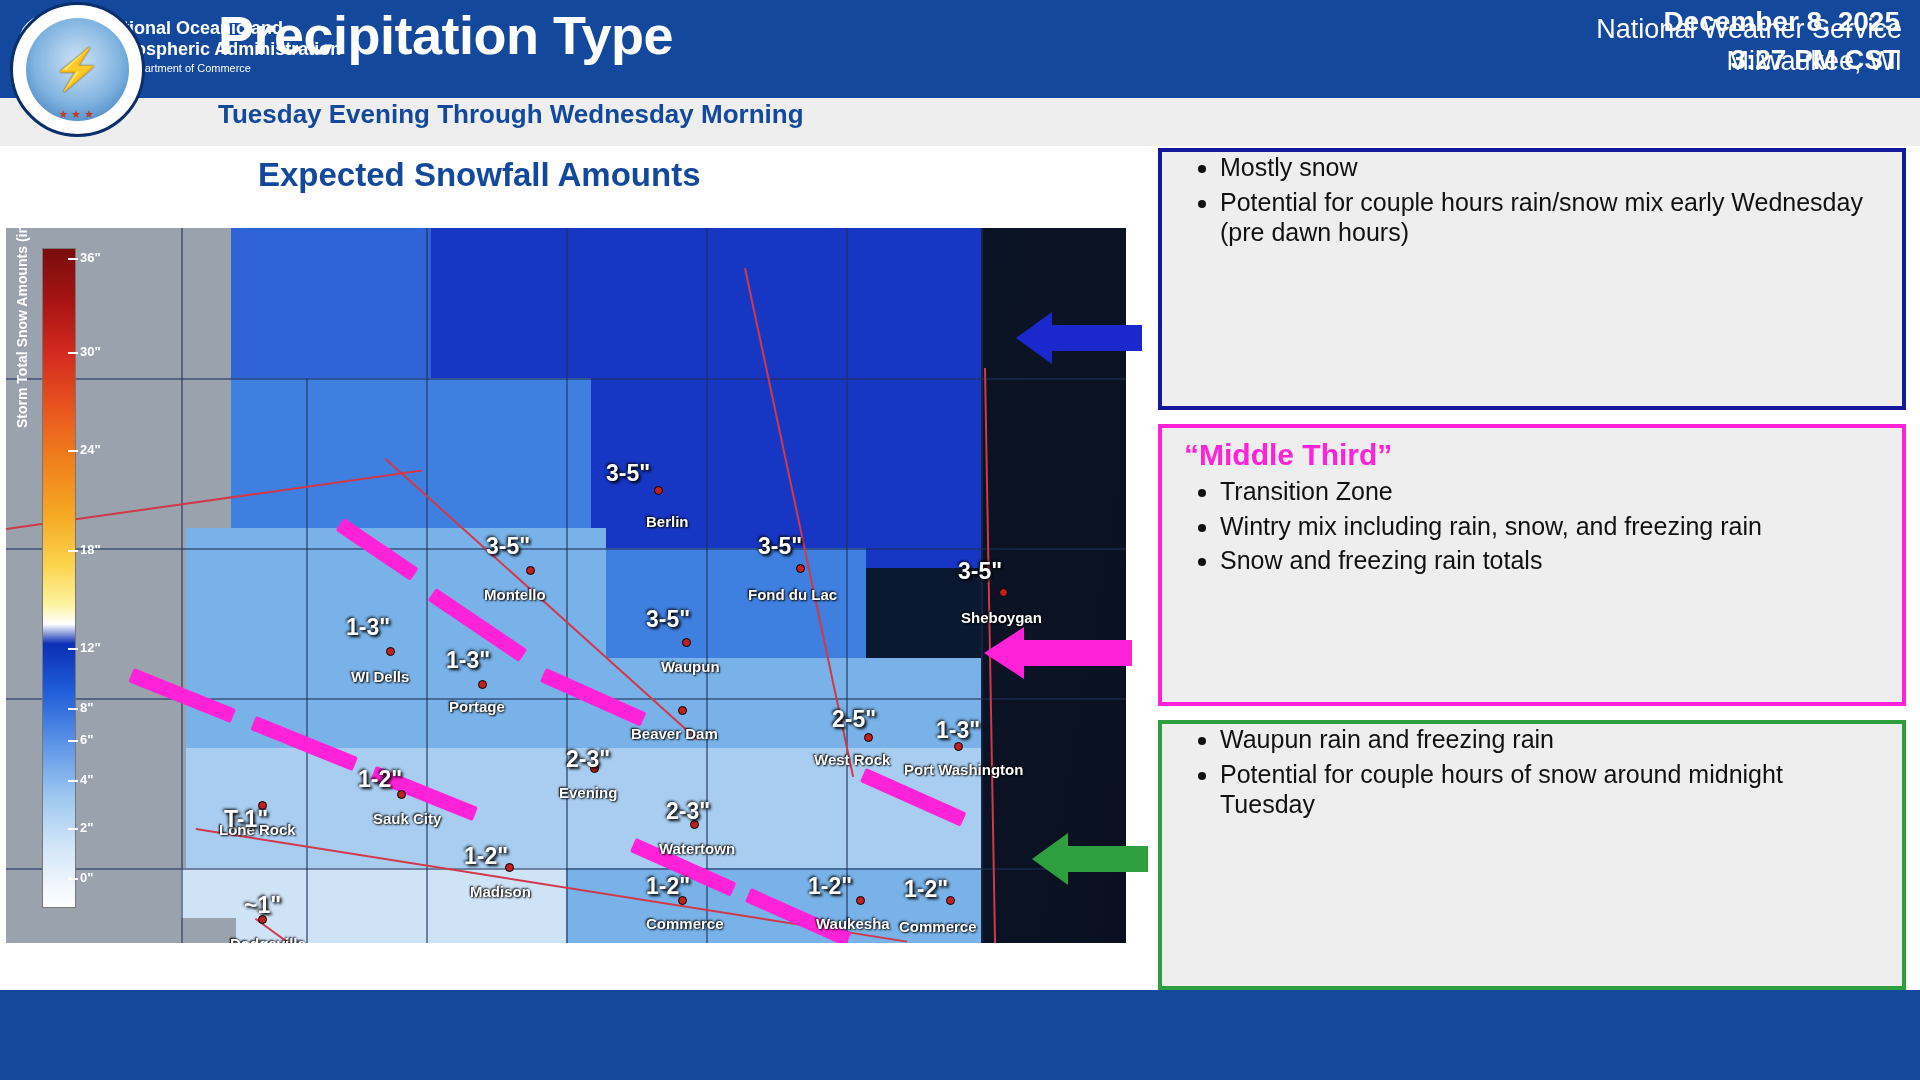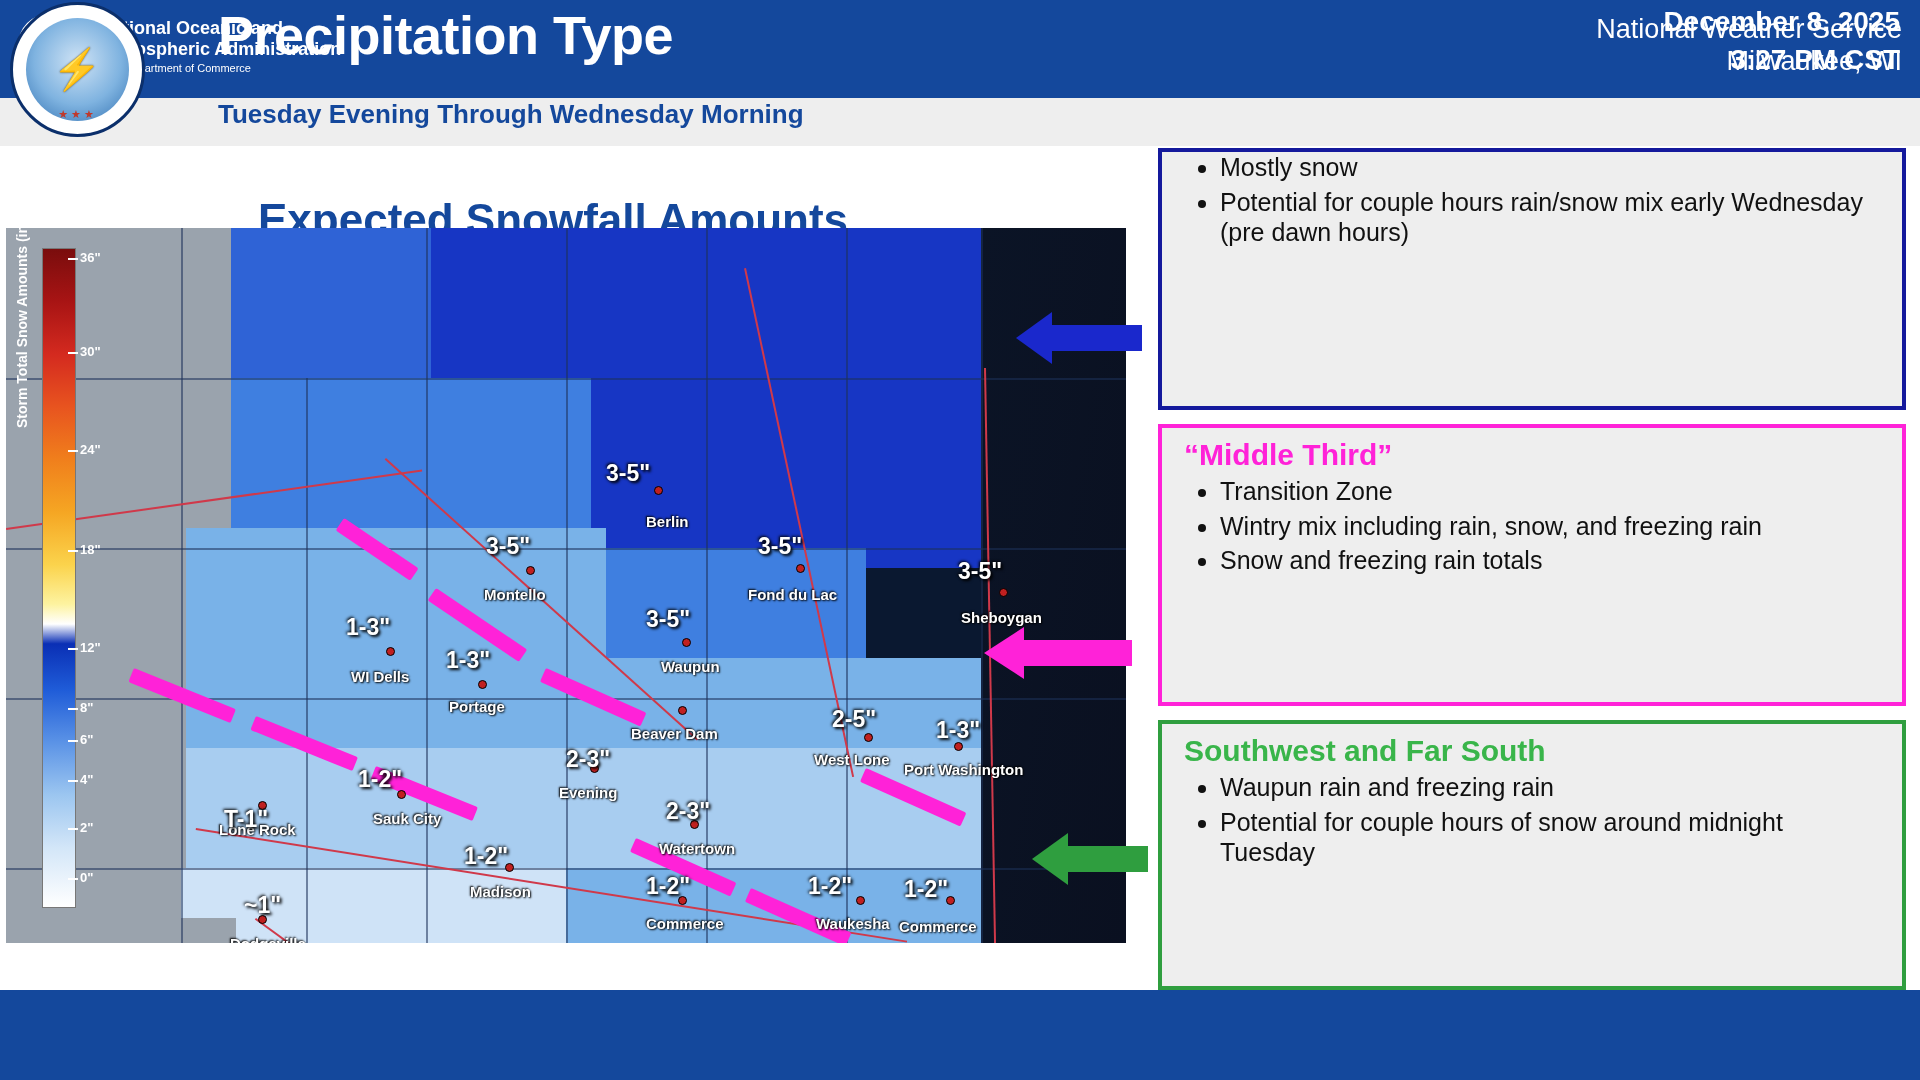--- a/index.html
+++ b/index.html
@@ -58,21 +58,21 @@
     font-size: 28px; font-weight: bold; color: #ffffff; text-align: right;
   }
   .time-line {
     position: absolute; right: 20px; top: 44px;
     font-size: 28px; font-weight: bold; color: #ffffff; text-align: right;
   }
 
   
   .map-title {
     position: absolute; left: 258px; top: 156px;
-    font-size: 44px; font-weight: bold; color: #14489c; margin-top: 39px;
+    font-size: 33px; font-weight: bold; color: #14489c;
   }
   .map-frame {
     position: absolute; left: 6px; top: 228px; width: 1120px; height: 715px;
     background: #000000;
     overflow: hidden;
   }
   .map-bg {
     position: absolute; inset: 0;
     background: #0a1830;
   }
@@ -322,21 +322,21 @@
       <div class="amt" style="left: 340px; top: 386px;">1-3"</div>
       <div class="city-dot" style="left: 472px; top: 452px;"></div>
       <div class="city-name" style="left: 443px; top: 470px;">Portage</div>
       <div class="amt" style="left: 440px; top: 419px;">1-3"</div>
       <div class="city-dot" style="left: 676px; top: 410px;"></div>
       <div class="city-name" style="left: 655px; top: 430px;">Waupun</div>
       <div class="amt" style="left: 640px; top: 378px;">3-5"</div>
       <div class="city-dot" style="left: 672px; top: 478px;"></div>
       <div class="city-name" style="left: 625px; top: 497px;">Beaver Dam</div>
       <div class="city-dot" style="left: 858px; top: 505px;"></div>
-      <div class="city-name" style="left: 808px; top: 523px;">West Lone</div>
+      <div class="city-name" style="left: 808px; top: 523px;">West Rock</div>
       <div class="amt" style="left: 826px; top: 478px;">2-5"</div>
       <div class="city-dot" style="left: 948px; top: 514px;"></div>
       <div class="city-name" style="left: 898px; top: 533px;">Port Washington</div>
       <div class="amt" style="left: 930px; top: 489px;">1-3"</div>
       <div class="city-dot" style="left: 391px; top: 562px;"></div>
       <div class="city-name" style="left: 367px; top: 582px;">Sauk City</div>
       <div class="amt" style="left: 352px; top: 538px;">1-2"</div>
       <div class="city-dot" style="left: 252px; top: 573px;"></div>
       <div class="city-name" style="left: 213px; top: 593px;">Lone Rock</div>
       <div class="amt" style="left: 218px; top: 578px;">T-1"</div>
@@ -374,21 +374,20 @@
 <div class="panel" id="panel-middle">
   <div class="panel-head">“Middle Third”</div>
   <ul>
     <li>Transition Zone</li>
     <li>Wintry mix including rain, snow, and freezing rain</li>
     <li>Snow and freezing rain totals</li>
   </ul>
 </div>
 
 <div class="panel" id="panel-south">
-  <div class="panel-head">Southwest and Far South</div>
   <ul>
     <li>Waupun rain and freezing rain</li>
     <li>Potential for couple hours of snow around midnight Tuesday</li>
   </ul>
 </div>
 
 <div class="arrow" id="arrow-east">
   <div class="head"></div>
     <div class="shaft"></div>
 </div>

